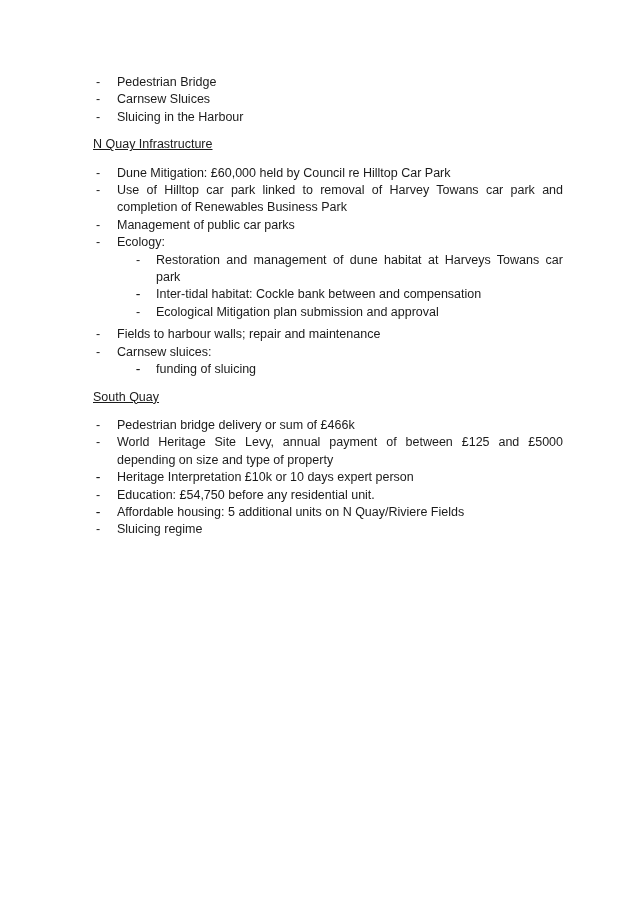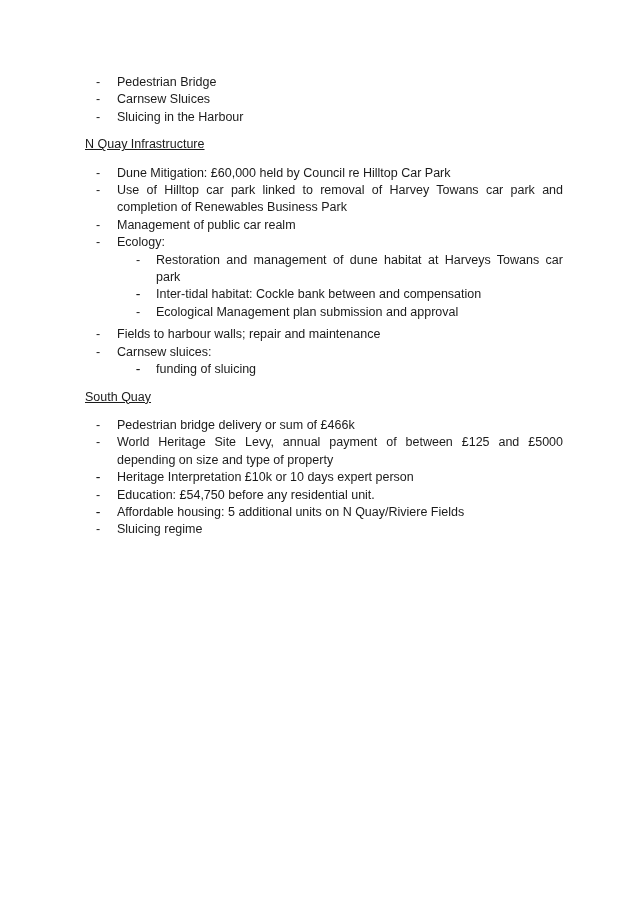--- a/index.html
+++ b/index.html
@@ -43,21 +43,21 @@
   }
   ul.lvl1 > li { padding-left: 21px; }
   ul.lvl2 > li { padding-left: 20px; }
   .marker {
     position: absolute;
     left: 0;
     top: 0;
     line-height: 17.4px;
   }
   .heading {
-    margin: 10px 0 0 8px;
+    margin: 10px 0 0 16px;
     line-height: 17.4px;
     font-weight: 400;
     text-decoration: underline;
   }
   section > ul.lvl1 {
     margin-top: 11px;
   }
 </style>
 </head>
 <body>
@@ -67,26 +67,26 @@
       <ul class="lvl1">
         <li><span class="marker">-</span><span>Pedestrian Bridge</span></li>
         <li><span class="marker">-</span><span>Carnsew Sluices</span></li>
         <li><span class="marker">-</span><span>Sluicing in the Harbour</span></li>
       </ul>
       <section>
         <div class="heading">N Quay Infrastructure</div>
         <ul class="lvl1">
           <li><span class="marker">-</span><span>Dune Mitigation: £60,000 held by Council re Hilltop Car Park</span></li>
           <li><span class="marker">-</span><span>Use of Hilltop car park linked to removal of Harvey Towans car park and completion of Renewables Business Park</span></li>
-          <li><span class="marker">-</span><span>Management of public car realm</span></li>
+          <li><span class="marker">-</span><span>Management of public car parks</span></li>
           <li><span class="marker">-</span><span>Ecology:</span><ul class="lvl2">
               <li><span class="marker">-</span><span>Restoration and management of dune habitat at Harveys Towans car park</span></li>
               <li><span class="marker">-</span></li>
               <li><span class="marker">-</span><span>Inter-tidal habitat: Cockle bank between and compensation</span></li>
-              <li><span class="marker">-</span><span>Ecological Management plan submission and approval</span></li>
+              <li><span class="marker">-</span><span>Ecological Mitigation plan submission and approval</span></li>
             </ul></li>
           <li><span class="marker">-</span><span>Fields to harbour walls; repair and maintenance</span></li>
           <li><span class="marker">-</span><span>Carnsew sluices:</span><ul class="lvl2">
               <li><span class="marker">-</span></li>
               <li><span class="marker">-</span><span>funding of sluicing</span></li>
             </ul></li>
         </ul>
       </section>
       <section>
         <div class="heading">South Quay</div>

